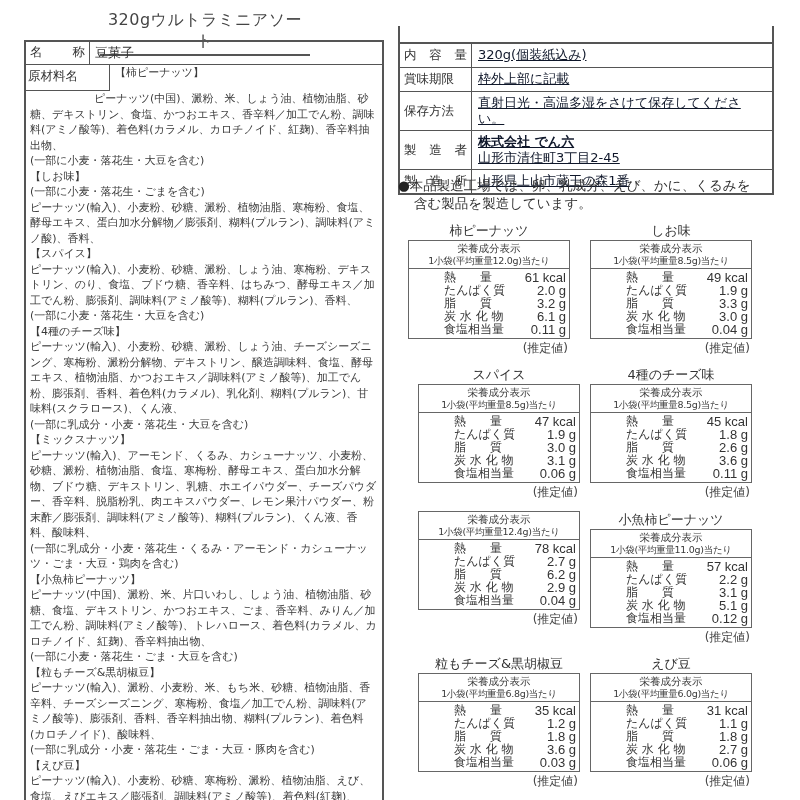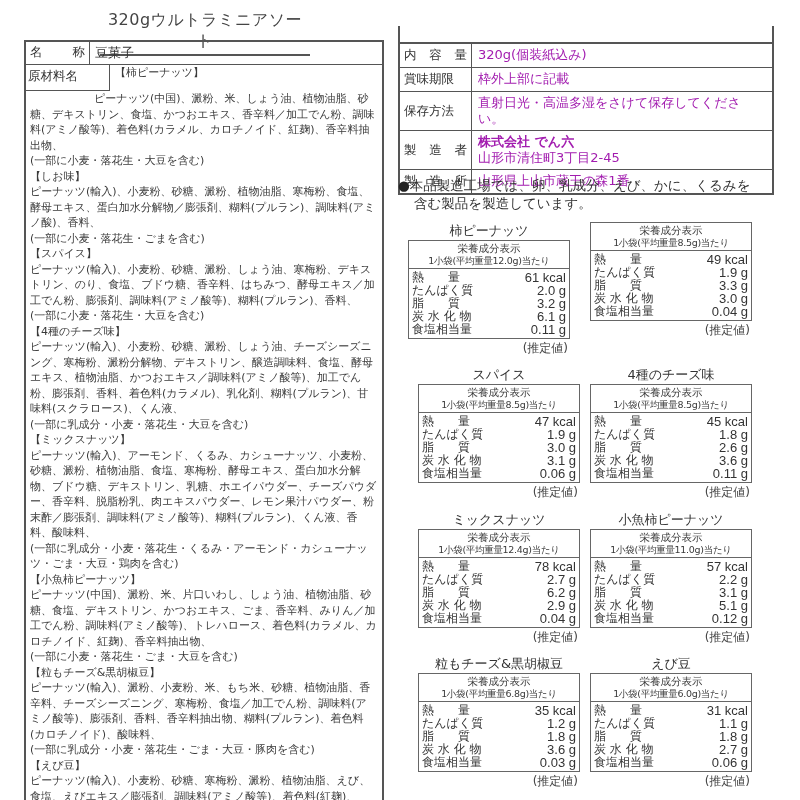--- a/index.html
+++ b/index.html
@@ -44,41 +44,41 @@
   }
   .right-table::after {
     content: ""; position: absolute; right: -2px; top: -18px; width: 2px; height: 18px; background: #555;
   }
   .rrow { display: flex; border-bottom: 1.5px solid #555; }
   .rrow:last-child { border-bottom: none; }
   .rrow .lab {
     width: 72px; border-right: 1.5px solid #555; font-size: 12.5px; padding: 3px 4px;
     display: flex; justify-content: space-between; align-items: center; color: #333;
   }
-  .rrow .val { flex: 1; font-size: 13px; padding: 3px 6px; color: #a21caf; line-height: 16px; }
+  .rrow .val { flex: 1; font-size: 13px; padding: 3px 6px; color: #0f172a; line-height: 16px; text-decoration: underline; }
   .rrow .val .strong { font-weight: bold; display: block; }
 
   .notice {
     position: absolute; left: 398px; top: 176px; width: 380px;
     font-size: 13.5px; line-height: 18px; color: #333;
   }
   .notice .bullet { color: #222; }
   .notice .line2 { padding-left: 16px; display: block; }
 
   
   .nut {
     position: absolute; width: 162px;
   }
   .nut .nname { text-align: center; font-size: 13px; color: #333; height: 18px; line-height: 18px; }
   .nut .box { border: 1.5px solid #666; }
   .nut .nhead { text-align: center; border-bottom: 1.5px solid #666; padding: 1px 0; }
   .nut .nhead .t1 { font-size: 10.5px; line-height: 13px; display: block; }
   .nut .nhead .t2 { font-size: 9.5px; line-height: 12px; display: block; letter-spacing: -0.3px; }
   .nut .rows { padding: 2px 3px; }
-  .nut .r { display: flex; justify-content: space-between; font-size: 12px; line-height: 13px; }
+  .nut .r { display: flex; justify-content: space-between; font-size: 12px; line-height: 13px; margin-left: 32px; }
   .nut .r .k { color: #333; letter-spacing: 0; }
   .nut .r .v { color: #333; font-family: "Liberation Sans", sans-serif; font-size: 13px; }
   .nut .est { text-align: right; font-size: 12px; color: #444; padding-right: 2px; margin-top: 1px; }
 
   .n1 { left: 408px; top: 222px; }
   .n2 { left: 590px; top: 222px; }
   .n3 { left: 418px; top: 366px; }
   .n4 { left: 590px; top: 366px; }
   .n5 { left: 418px; top: 511px; }
   .n6 { left: 590px; top: 511px; }
@@ -105,22 +105,22 @@
         <span class="ing-name">【柿ピーナッツ】</span>
       </div>
     </div>
     <div id="ing-list">
         <div class="ing-section">
           <span class="ing-text" style="text-indent: 64px;">ピーナッツ(中国)、澱粉、米、しょう油、植物油脂、砂糖、デキストリン、食塩、かつおエキス、香辛料／加工でん粉、調味料(アミノ酸等)、着色料(カラメル、カロチノイド、紅麹)、香辛料抽出物、</span>
           <span class="ing-text">(一部に小麦・落花生・大豆を含む)</span>
         </div>
         <div class="ing-section">
           <span class="ing-name">【しお味】</span>
+          <span class="ing-text">(一部に小麦・落花生・ごまを含む)</span>
           <span class="ing-text">ピーナッツ(輸入)、小麦粉、砂糖、澱粉、植物油脂、寒梅粉、食塩、酵母エキス、蛋白加水分解物／膨張剤、糊料(プルラン)、調味料(アミノ酸)、香料、</span>
-          <span class="ing-text">(一部に小麦・落花生・ごまを含む)</span>
         </div>
         <div class="ing-section">
           <span class="ing-name">【スパイス】</span>
           <span class="ing-text">ピーナッツ(輸入)、小麦粉、砂糖、澱粉、しょう油、寒梅粉、デキストリン、のり、食塩、ブドウ糖、香辛料、はちみつ、酵母エキス／加工でん粉、膨張剤、調味料(アミノ酸等)、糊料(プルラン)、香料、</span>
           <span class="ing-text">(一部に小麦・落花生・大豆を含む)</span>
         </div>
         <div class="ing-section">
           <span class="ing-name">【4種のチーズ味】</span>
           <span class="ing-text">ピーナッツ(輸入)、小麦粉、砂糖、澱粉、しょう油、チーズシーズニング、寒梅粉、澱粉分解物、デキストリン、醸造調味料、食塩、酵母エキス、植物油脂、かつおエキス／調味料(アミノ酸等)、加工でん粉、膨張剤、香料、着色料(カラメル)、乳化剤、糊料(プルラン)、甘味料(スクラロース)、くん液、</span>
           <span class="ing-text">(一部に乳成分・小麦・落花生・大豆を含む)</span>
@@ -218,20 +218,21 @@
           </div>
           <div class="r">
             <span class="k">食塩相当量</span>
             <span class="v">0.11 g</span>
           </div>
         </div>
       </div>
       <div class="est">(推定値)</div>
     </div>
     <div class="nut n2">
+      <div class="nname">しお味</div>
       <div class="box">
         <div class="nhead">
           <span class="t1">栄養成分表示</span>
           <span class="t2">1小袋(平均重量8.5g)当たり</span>
         </div>
         <div class="rows">
           <div class="r">
             <span class="k">熱　　量</span>
             <span class="v">49 kcal</span>
           </div>
@@ -313,21 +314,20 @@
           </div>
           <div class="r">
             <span class="k">食塩相当量</span>
             <span class="v">0.11 g</span>
           </div>
         </div>
       </div>
       <div class="est">(推定値)</div>
     </div>
     <div class="nut n5">
-      <div class="nname">ミックスナッツ</div>
       <div class="box">
         <div class="nhead">
           <span class="t1">栄養成分表示</span>
           <span class="t2">1小袋(平均重量12.4g)当たり</span>
         </div>
         <div class="rows">
           <div class="r">
             <span class="k">熱　　量</span>
             <span class="v">78 kcal</span>
           </div>

